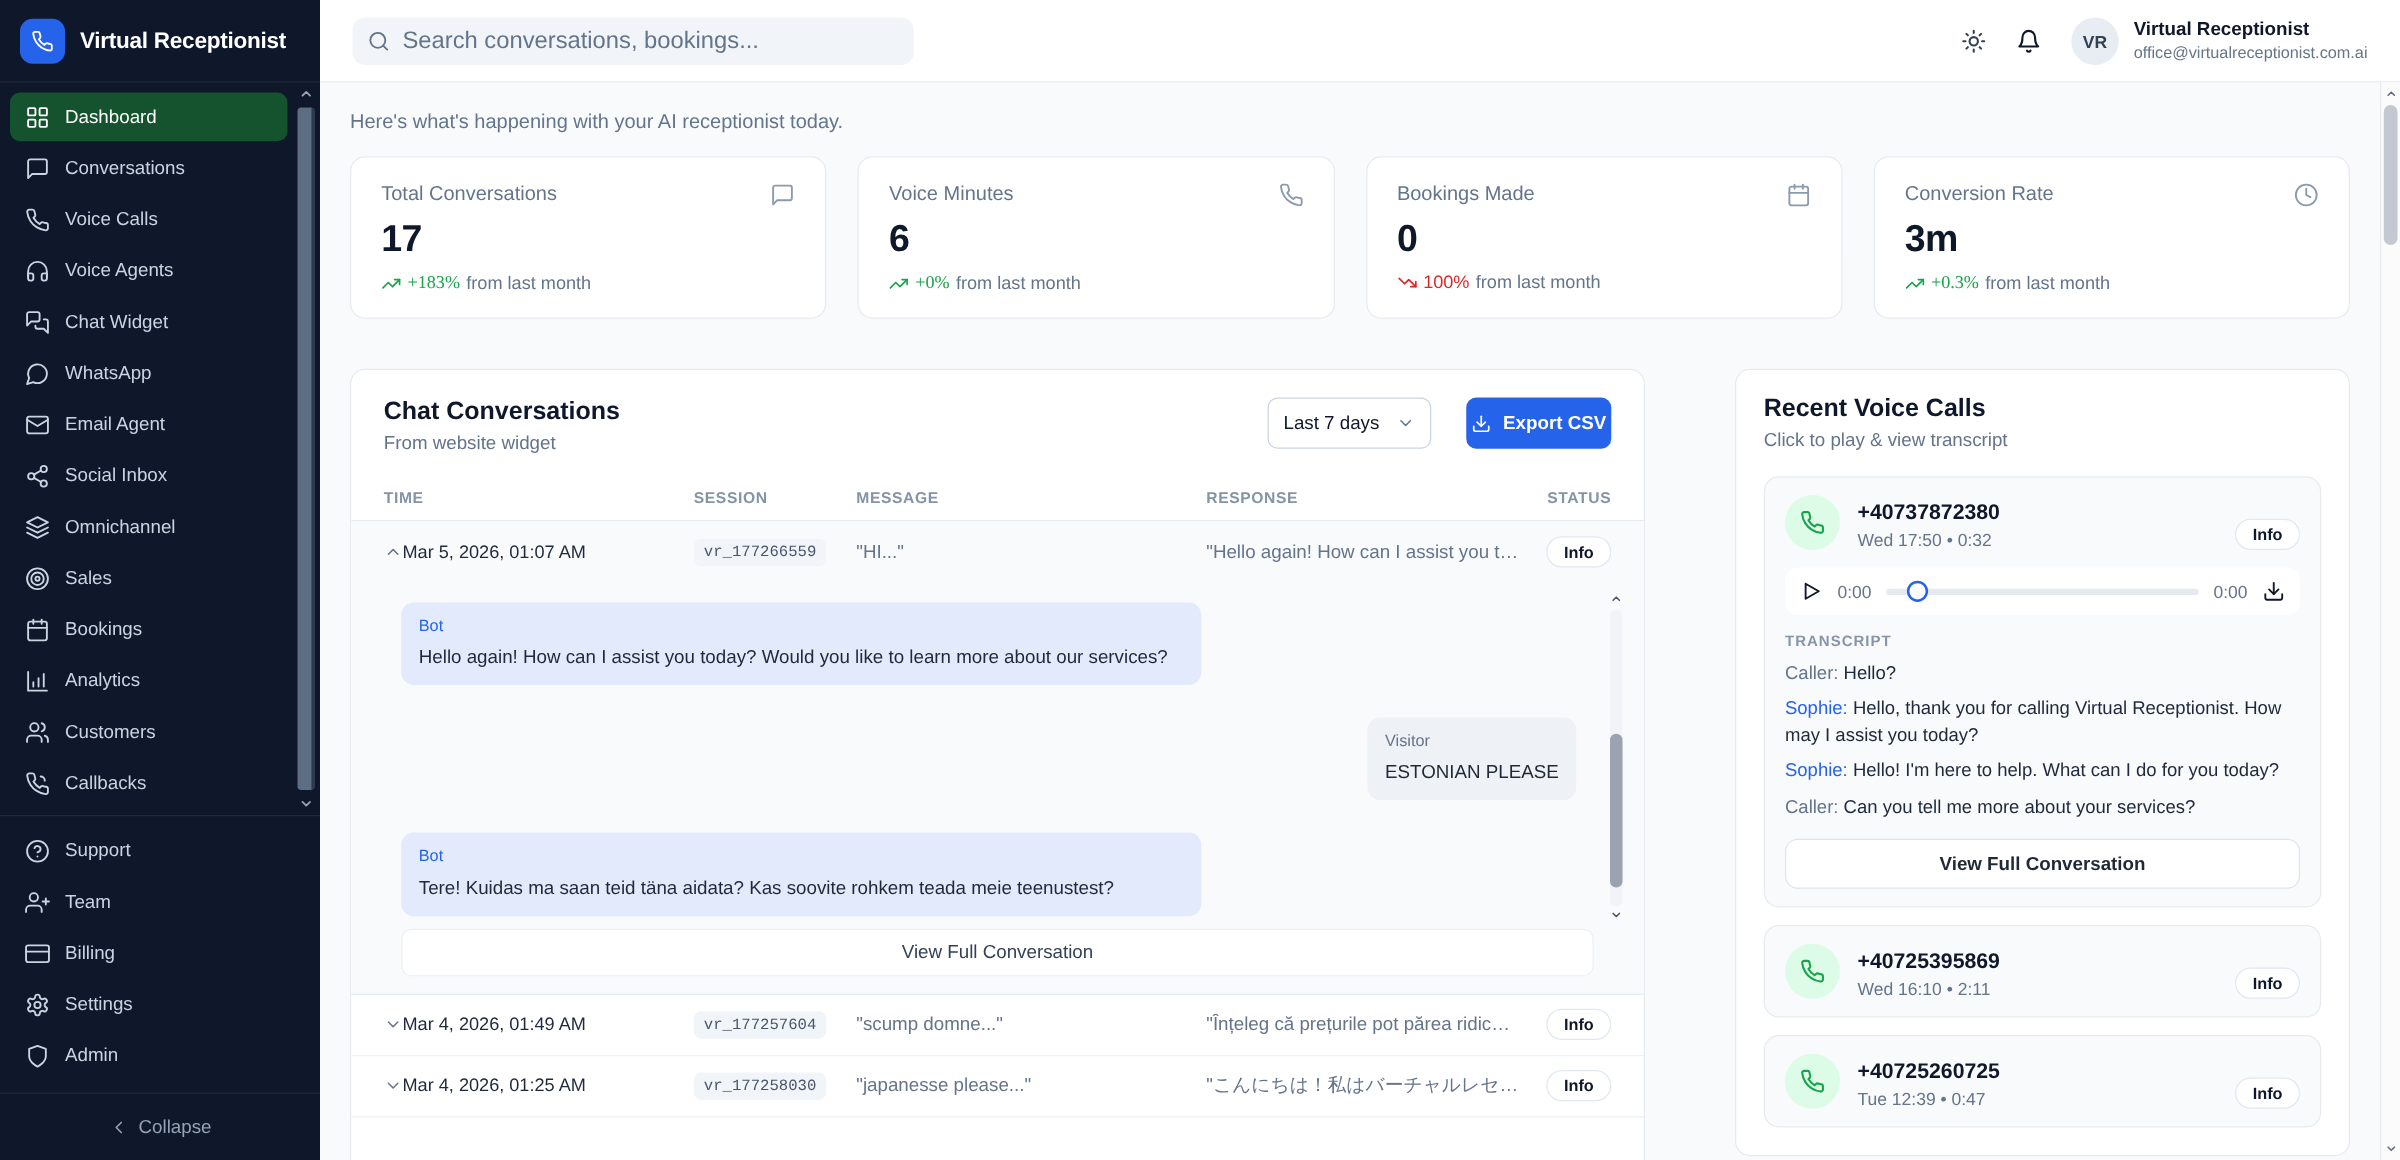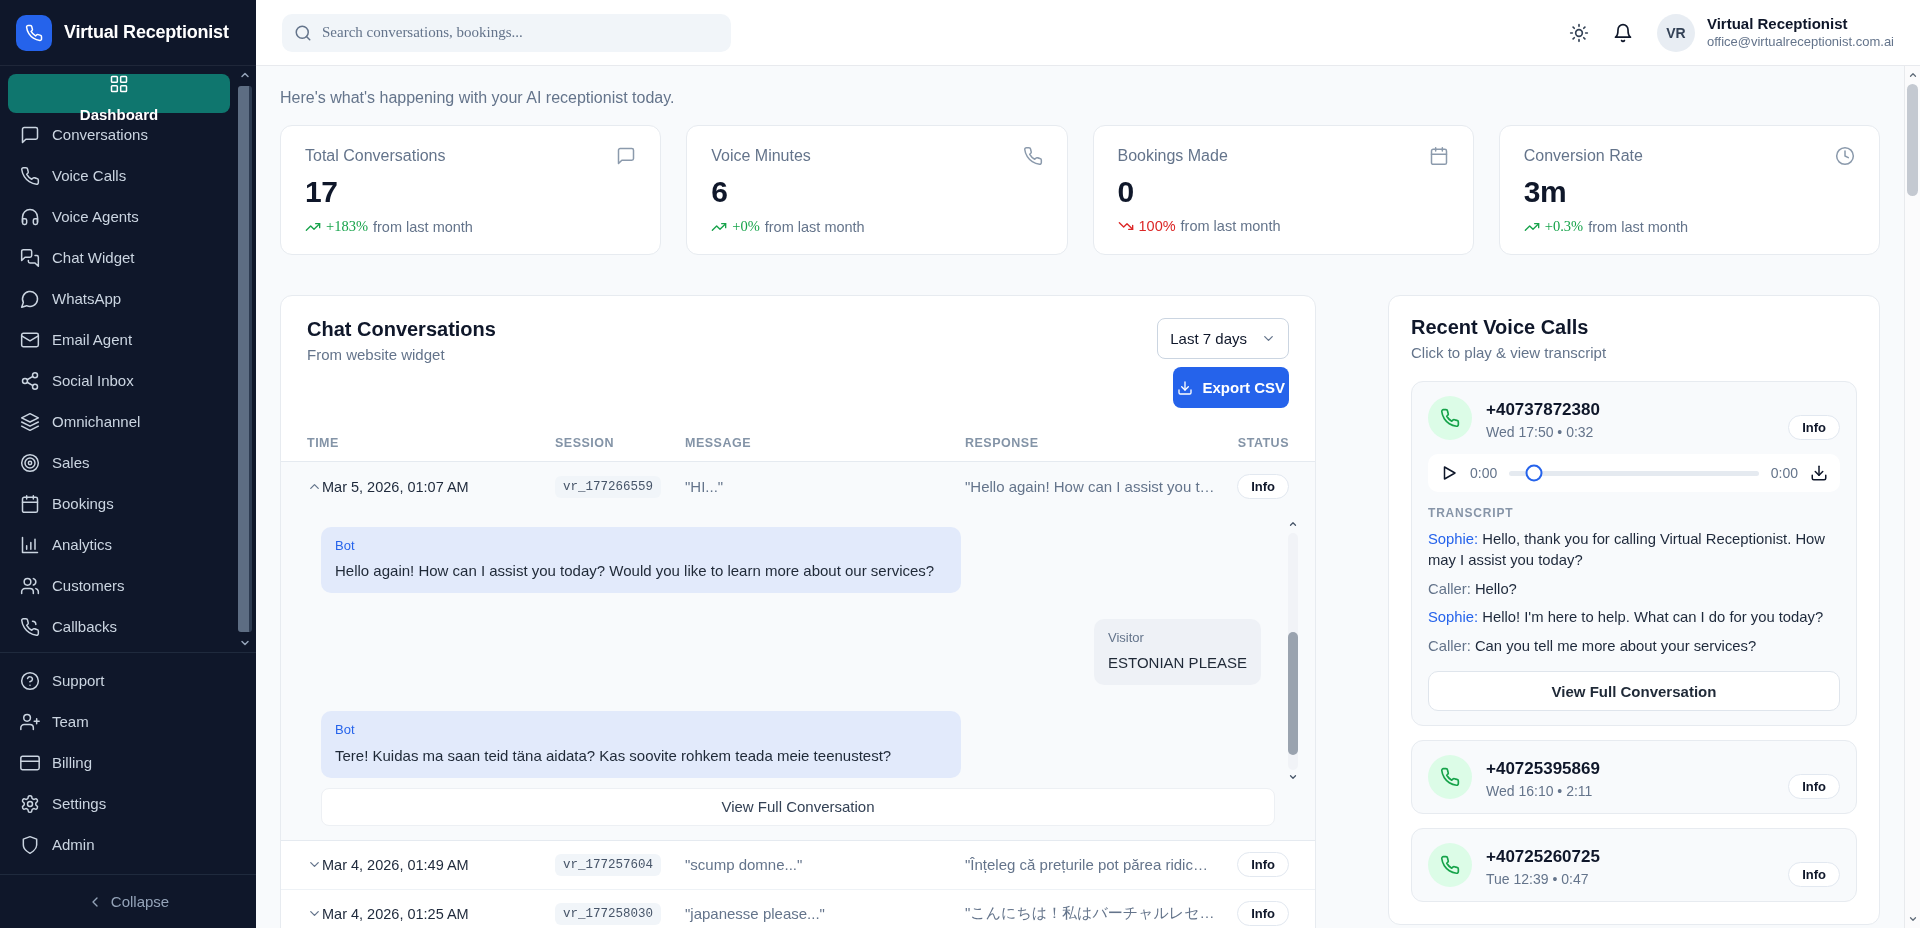--- a/index.html
+++ b/index.html
@@ -11,38 +11,38 @@
   
   .sidebar { width:256px; height:928px; background:#0f172a; display:flex; flex-direction:column; flex-shrink:0; }
   .side-header { height:66px; display:flex; align-items:center; gap:12px; padding:0 16px;
     border-bottom:1px solid rgba(255,255,255,.07); flex-shrink:0; }
   .logo-box { width:36px; height:36px; border-radius:10px; background:#2563eb; display:flex; align-items:center; justify-content:center; color:#fff; flex-shrink:0; }
   .brand { color:#fff; font-size:18px; font-weight:700; letter-spacing:-.2px; white-space:nowrap; }
   .side-nav { flex:1; padding:8px 26px 4px 8px; position:relative; overflow:hidden; }
   .nav-item { height:39px; margin-bottom:2px; border-radius:8px; display:flex; align-items:center; gap:12px;
     padding:0 12px; color:#cbd5e1; font-size:15px; cursor:pointer; white-space:nowrap; }
   .nav-item svg { width:20px; height:20px; flex-shrink:0; }
-  .nav-item.active { background:#0f766e; color:#fff; font-weight:700;flex-direction:column; }
+  .nav-item.active { background:#14532d; color:#fff; font-weight:400; }
   .side-scroll { position:absolute; top:2px; right:2px; bottom:2px; width:18px; display:flex; flex-direction:column; align-items:center; }
   .side-scroll .arr { color:#94a3b8; height:14px; display:flex; align-items:center; }
   .side-scroll .thumb { flex:1; width:14px; background:#5d6d83; border-radius:3px; margin:4px 0; border-right:3px solid #2c3a50; }
   .side-bottom { border-top:1px solid #1f2a3d; padding:8px; flex-shrink:0; }
   .collapse-row { border-top:1px solid #1f2a3d; height:54px; display:flex; align-items:center; justify-content:center; gap:8px;
     color:#94a3b8; font-size:15px; cursor:pointer; flex-shrink:0; }
   .collapse-row svg { width:16px; height:16px; }
 
   
   .main-col { flex:1; display:flex; flex-direction:column; min-width:0; }
   .topbar { height:66px; background:#fff; border-bottom:1px solid #e8eaee; display:flex; align-items:center;
     padding:0 26px; flex-shrink:0; }
   .search-wrap { width:449px; height:38px; background:#f1f5f9; border-radius:10px; display:flex; align-items:center;
     gap:10px; padding:0 12px; color:#64748b; }
   .search-wrap svg { width:18px; height:18px; flex-shrink:0; }
-  .search-wrap input { border:none; outline:none; background:transparent; font-size:15px; color:#0c4a6e; width:100%;
-    font-family:Liberation Serif, serif; }
+  .search-wrap input { border:none; outline:none; background:transparent; font-size:19px; color:#0c4a6e; width:100%;
+    font-family:Liberation Sans, sans-serif; }
   .search-wrap input::placeholder { color:#64748b; }
   .topbar-right { margin-left:auto; display:flex; align-items:center; gap:24px; }
   .icon-btn { background:none; border:none; color:#334155; cursor:pointer; }
   .icon-btn svg { width:20px; height:20px; }
   .user-chip { display:flex; align-items:center; gap:12px; cursor:pointer; }
   .avatar { width:38px; height:38px; border-radius:50%; background:#e8edf3; color:#334155; font-size:14px; font-weight:700;
     display:flex; align-items:center; justify-content:center; }
   .user-name { font-size:15px; font-weight:700; color:#0f172a; line-height:1.25; }
   .user-email { font-size:13px; color:#64748b; line-height:1.25; }
 
@@ -73,21 +73,21 @@
 
   
   .main-grid { display:grid; grid-template-columns:1fr 492px; column-gap:72px; align-items:start; }
 
   .card { background:#fff; border:1px solid #e7ebf0; border-radius:12px; }
 
   
   .chat-head { display:flex; align-items:flex-start; justify-content:space-between; padding:22px 26px 16px; }
   .sec-title { font-size:20px; font-weight:700; color:#0f172a; }
   .sec-sub { font-size:15px; color:#64748b; margin-top:5px; }
-  .chat-controls { display:flex; gap:8px; align-items:flex-end;flex-direction:column; }
+  .chat-controls { display:flex; gap:28px; align-items:flex-end; }
   .select-box { height:41px; border:1px solid #cbd5e1; border-radius:8px; background:#fff; display:flex; align-items:center;
     gap:14px; padding:0 12px; font-size:15px; color:#0f172a; cursor:pointer; }
   .select-box svg { width:15px; height:15px; color:#64748b; }
   .btn-primary { height:41px; background:#2563eb; border:none; border-radius:8px; color:#fff; font-size:15px; font-weight:600;
     display:flex; align-items:center; gap:9px; padding:0 4px; cursor:pointer; font-family:inherit; }
   .btn-primary svg { width:16px; height:16px; }
 
   .trow { display:grid; grid-template-columns:248px 130px 280px 1fr 64px; align-items:center; padding:0 26px; }
   .thead { height:38px; border-bottom:1px solid #e5eaf0; color:#8494a7; font-size:12.5px; font-weight:700; letter-spacing:.5px; }
   .thead .right { text-align:right; }
@@ -649,22 +649,22 @@
                 <span>
                     <svg viewBox="0 0 24 24" fill="none" stroke="currentColor" stroke-width="2" stroke-linecap="round" stroke-linejoin="round">
                       <path d="M21 15v4a2 2 0 0 1-2 2H5a2 2 0 0 1-2-2v-4"></path>
                       <path d="M7 10l5 5 5-5"></path>
                       <path d="M12 15V3"></path>
                     </svg>
                   </span>
               </div>
               <div class="transcript">
                 <div class="t-label">TRANSCRIPT</div>
+                <div class="t-line"><span class="sp-caller">Caller:</span> <span>Hello?</span></div>
                 <div class="t-line"><span class="sp-bot">Sophie:</span> <span>Hello, thank you for calling Virtual Receptionist. How may I assist you today?</span></div>
-                <div class="t-line"><span class="sp-caller">Caller:</span> <span>Hello?</span></div>
                 <div class="t-line"><span class="sp-bot">Sophie:</span> <span>Hello! I'm here to help. What can I do for you today?</span></div>
                 <div class="t-line" style="margin-bottom:4px;"><span class="sp-caller">Caller:</span> <span>Can you tell me more about your services?</span></div>
               </div>
               <button class="view-btn">View Full Conversation</button>
             </div>
 
             <div class="call-card">
               <div class="call-head">
                 <div class="call-ic">
                   <svg viewBox="0 0 24 24" fill="none" stroke="currentColor" stroke-width="2" stroke-linecap="round" stroke-linejoin="round">

